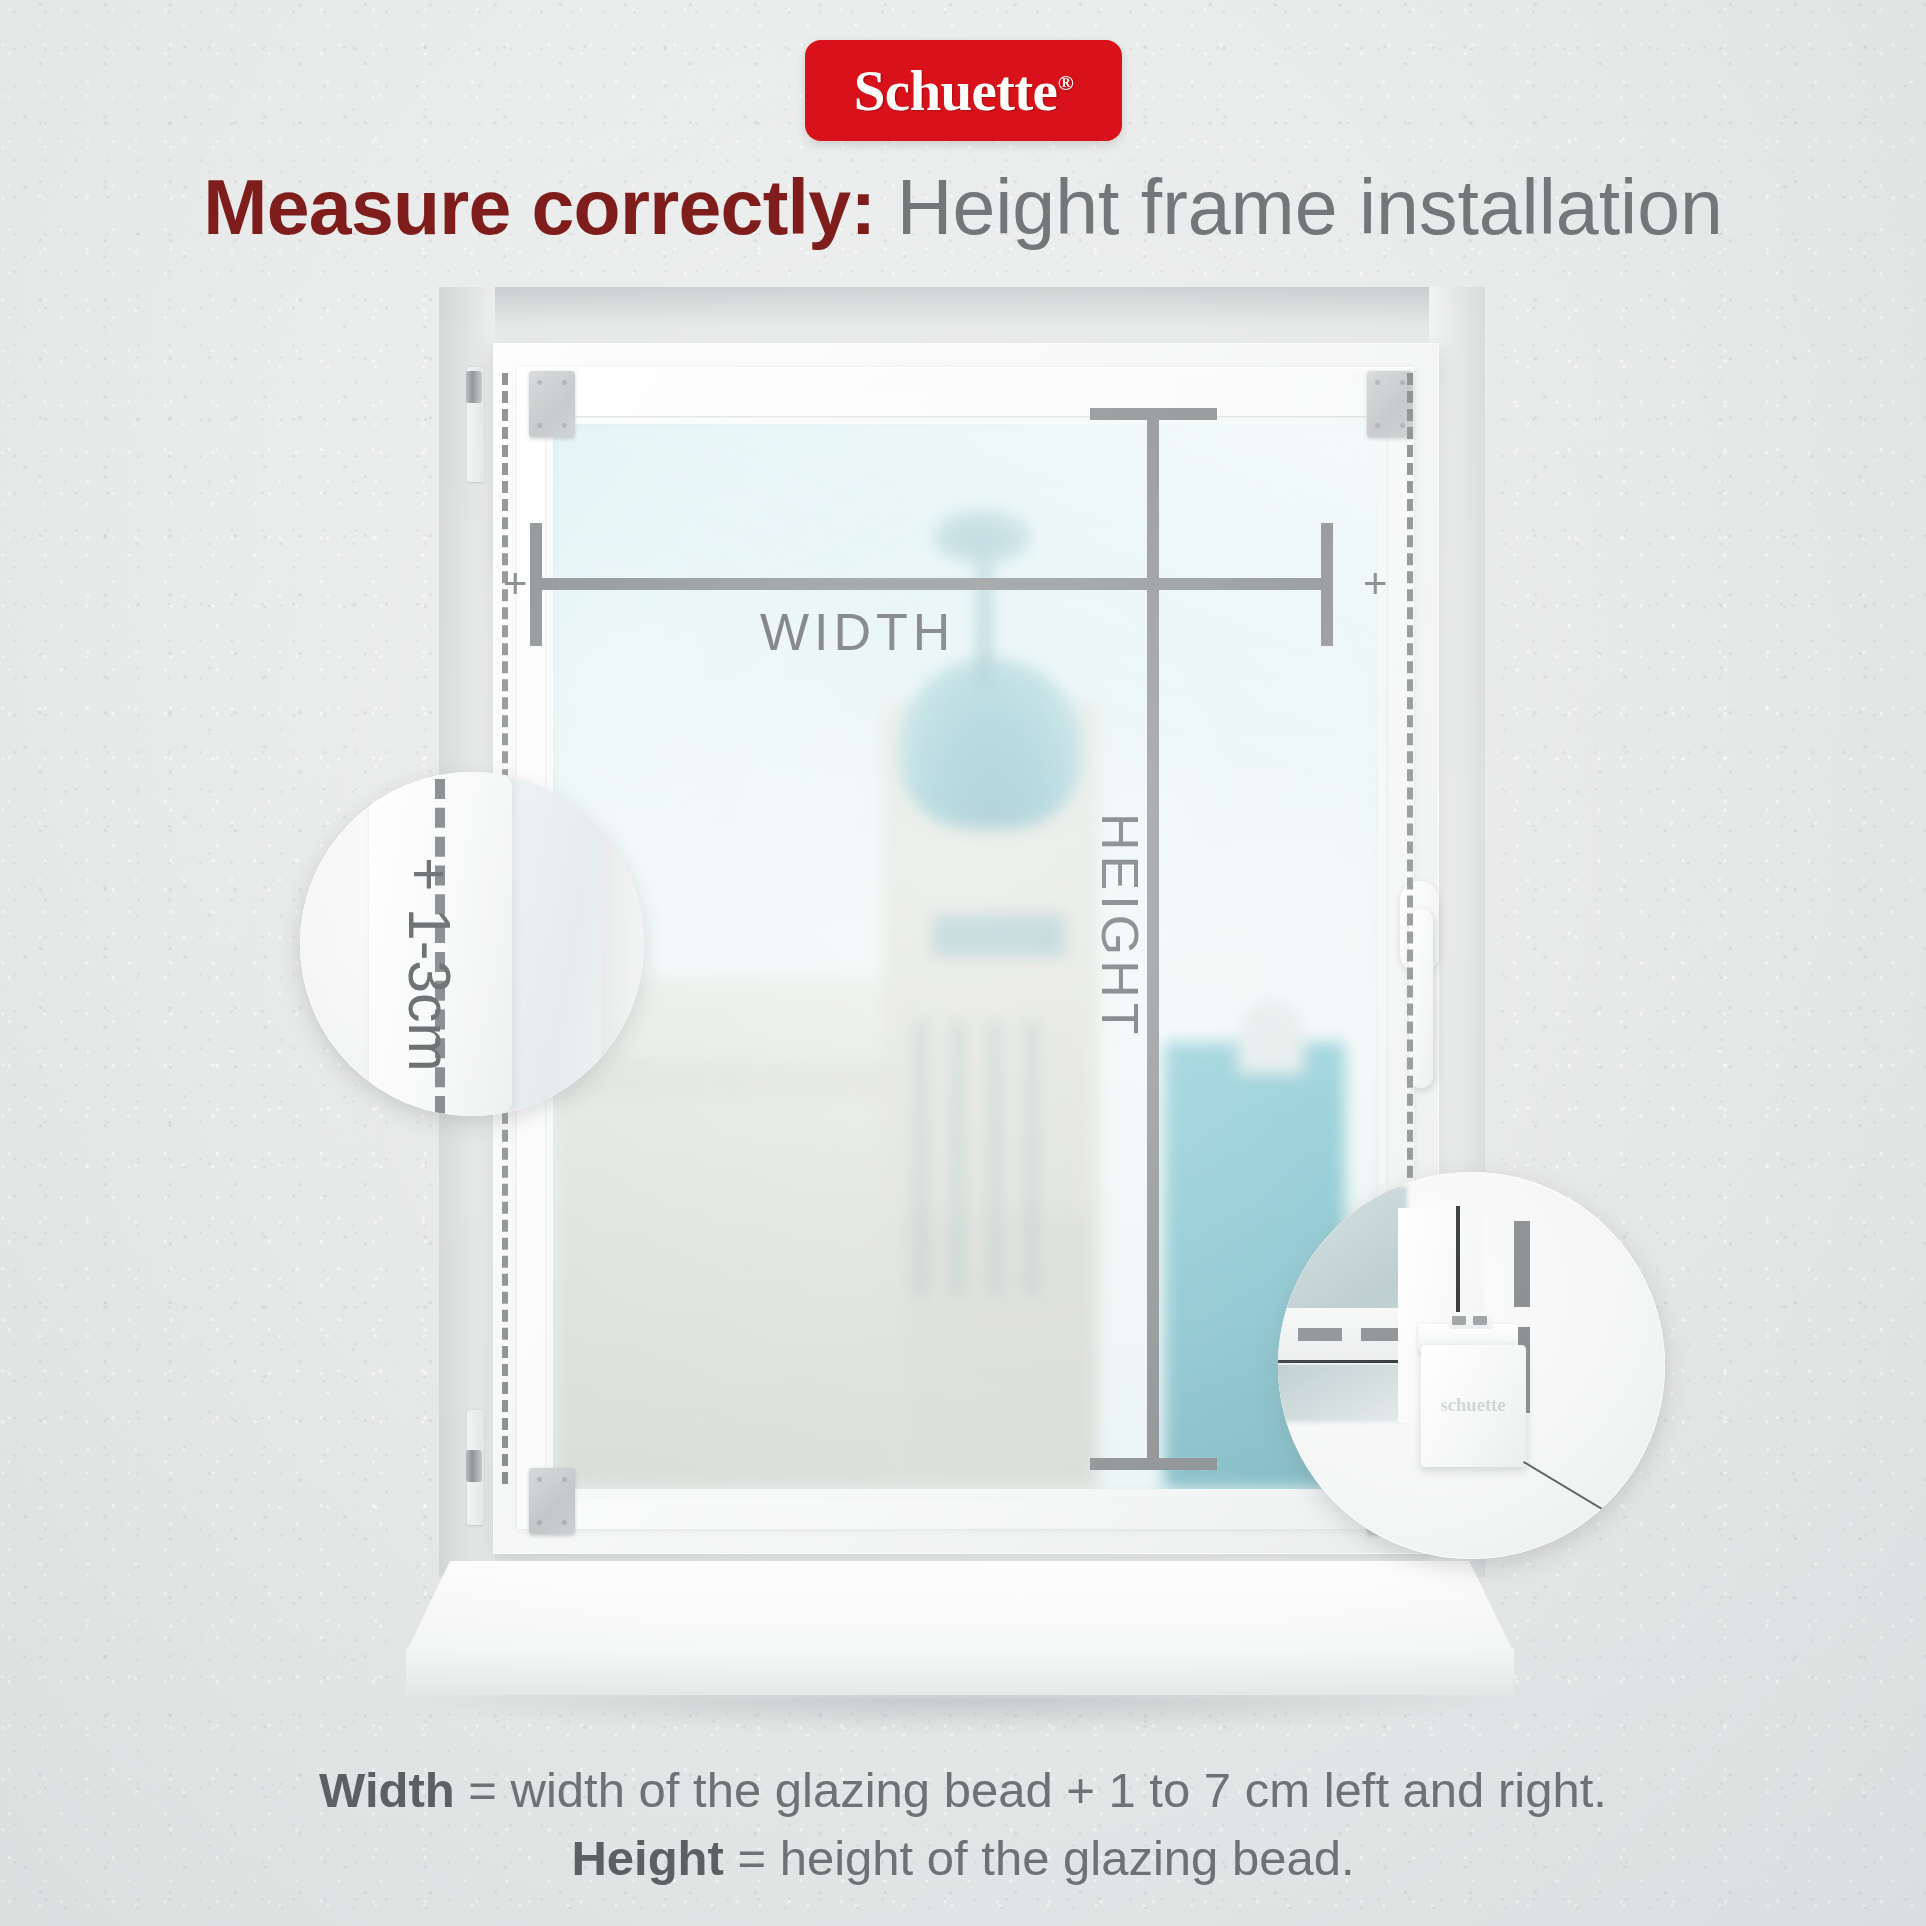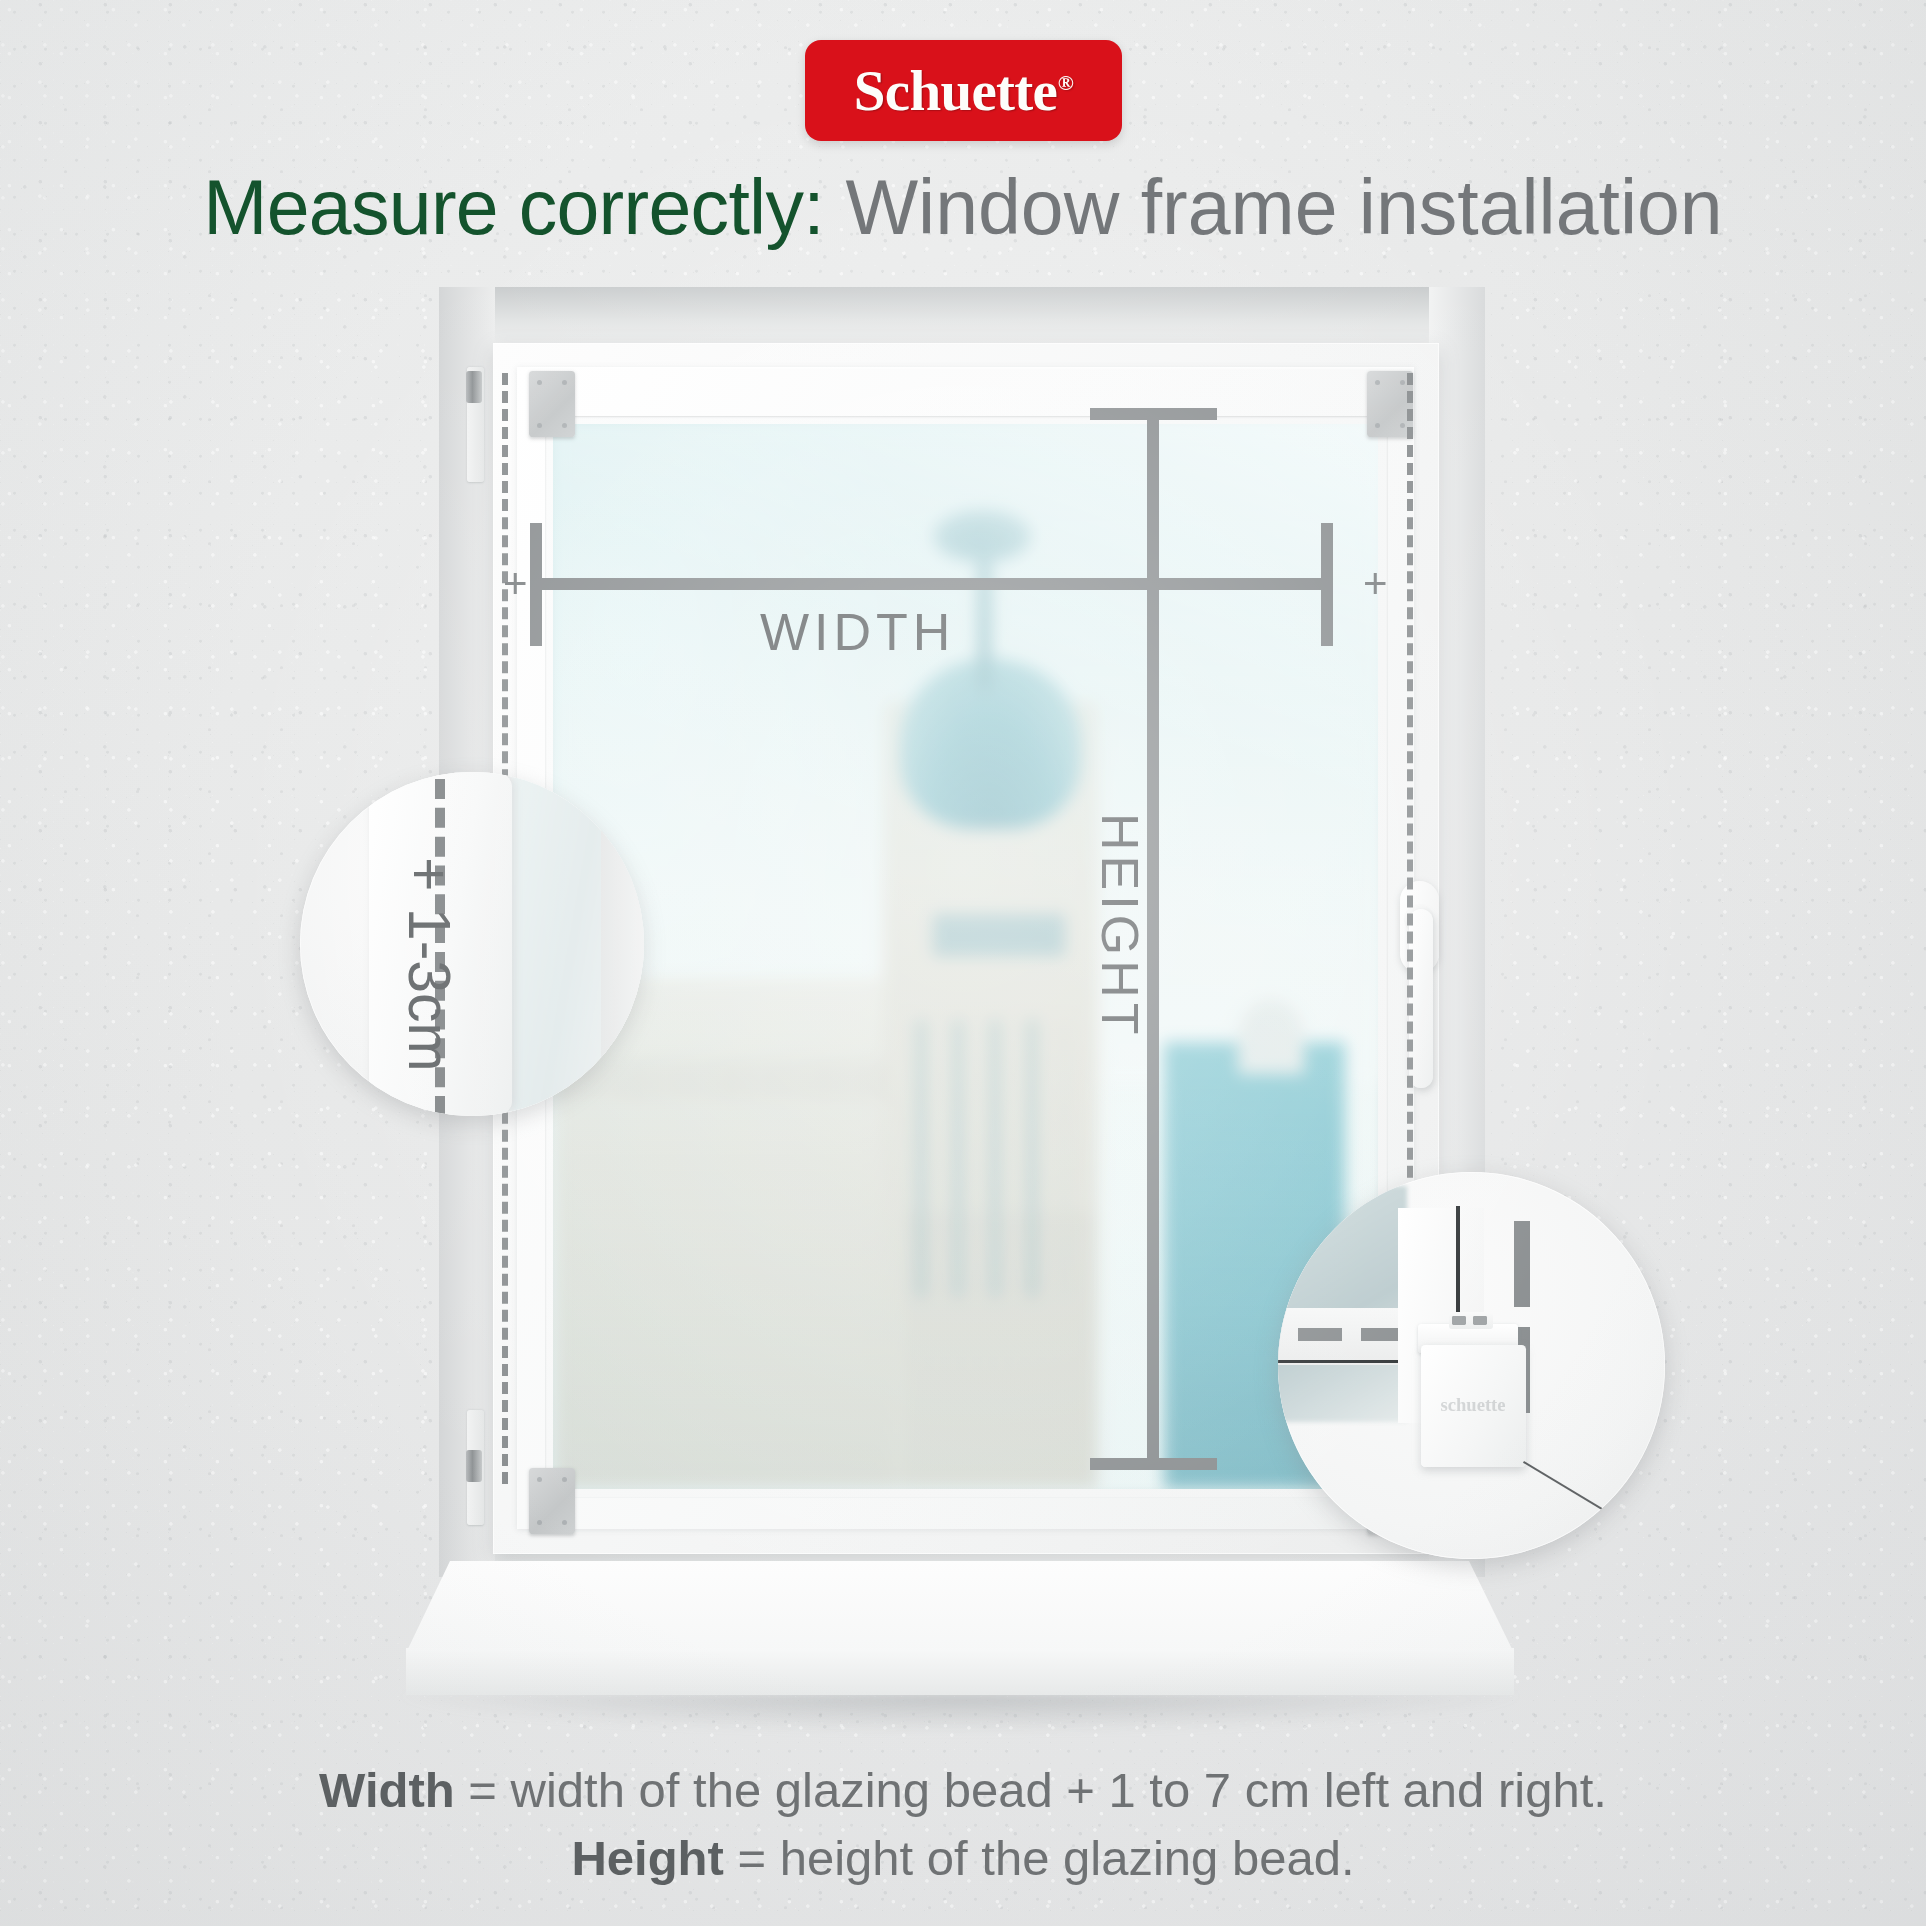--- a/index.html
+++ b/index.html
@@ -48,21 +48,21 @@
   }
   #logo-reg{
     font-size:21.5px;vertical-align:super;font-weight:700;margin-left:0.7px;
   }
 
   
   #headline{
     position:absolute;left:0;top:166px;width:1926px;text-align:center;
     font-size:77px;line-height:1.08;color:#6b6e70;white-space:nowrap;
   }
-  #headline .hl-strong{font-weight:400;letter-spacing:-0.7px;color:#14532d;}
+  #headline .hl-strong{font-weight:700;letter-spacing:-0.7px;color:#7f1d1d;}
   #headline .hl-light{font-weight:300;letter-spacing:0px;color:#74777a;}
 
   
   #scene{position:absolute;left:0;top:0;width:1926px;height:1926px;}
 
   
   #reveal{
     position:absolute;left:439px;top:287px;width:1046px;height:1290px;
     background:linear-gradient(100deg,#dddfdf 0%,#e8eaea 30%,#f0f1f1 100%);
     box-shadow: inset 0 10px 18.6px rgba(140,145,148,.35);
@@ -466,21 +466,21 @@
 
 </div>
 
 <div id="vignette"></div>
 
 <div id="logo">
   <span id="logo-text"><span>Schuette</span><span id="logo-reg">®</span></span>
 </div>
 
 <div id="headline">
-  <span class="hl-strong">Measure correctly:</span><span class="hl-light"> Window frame installation</span>
+  <span class="hl-strong">Measure correctly:</span><span class="hl-light"> Height frame installation</span>
 </div>
 
 <div id="footer">
   <div class="f-line">
     <span class="f-key">Width</span><span> = width of the glazing bead + 1 to 7 cm left and right.</span>
   </div>
   <div class="f-line">
     <span class="f-key">Height</span><span> = height of the glazing bead.</span>
   </div>
 </div>

